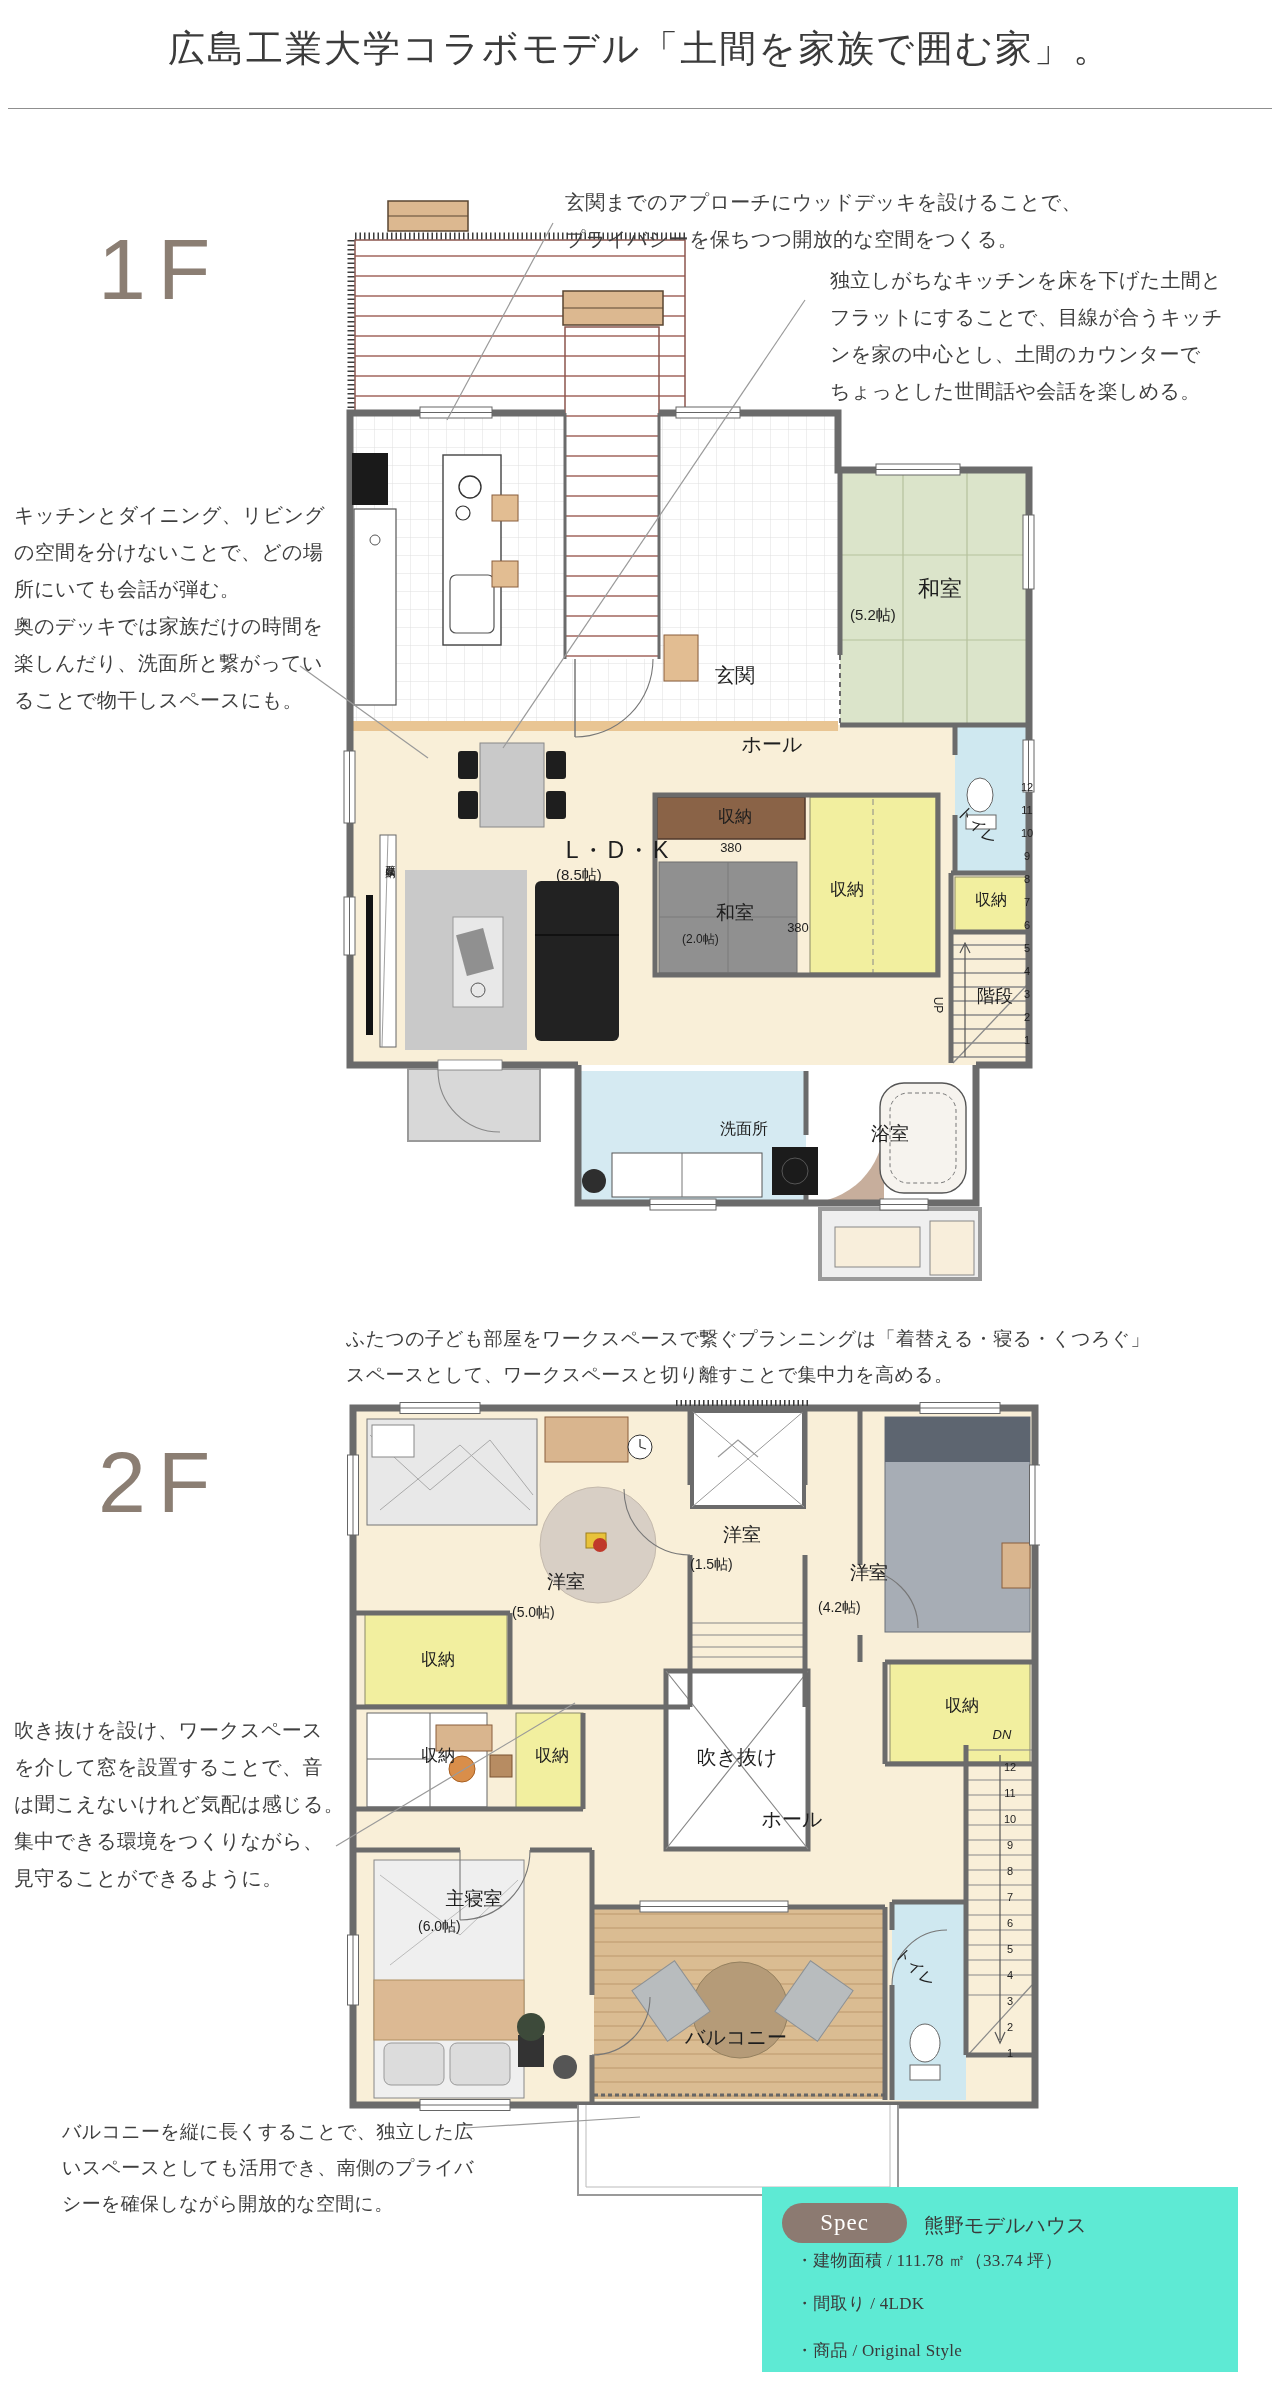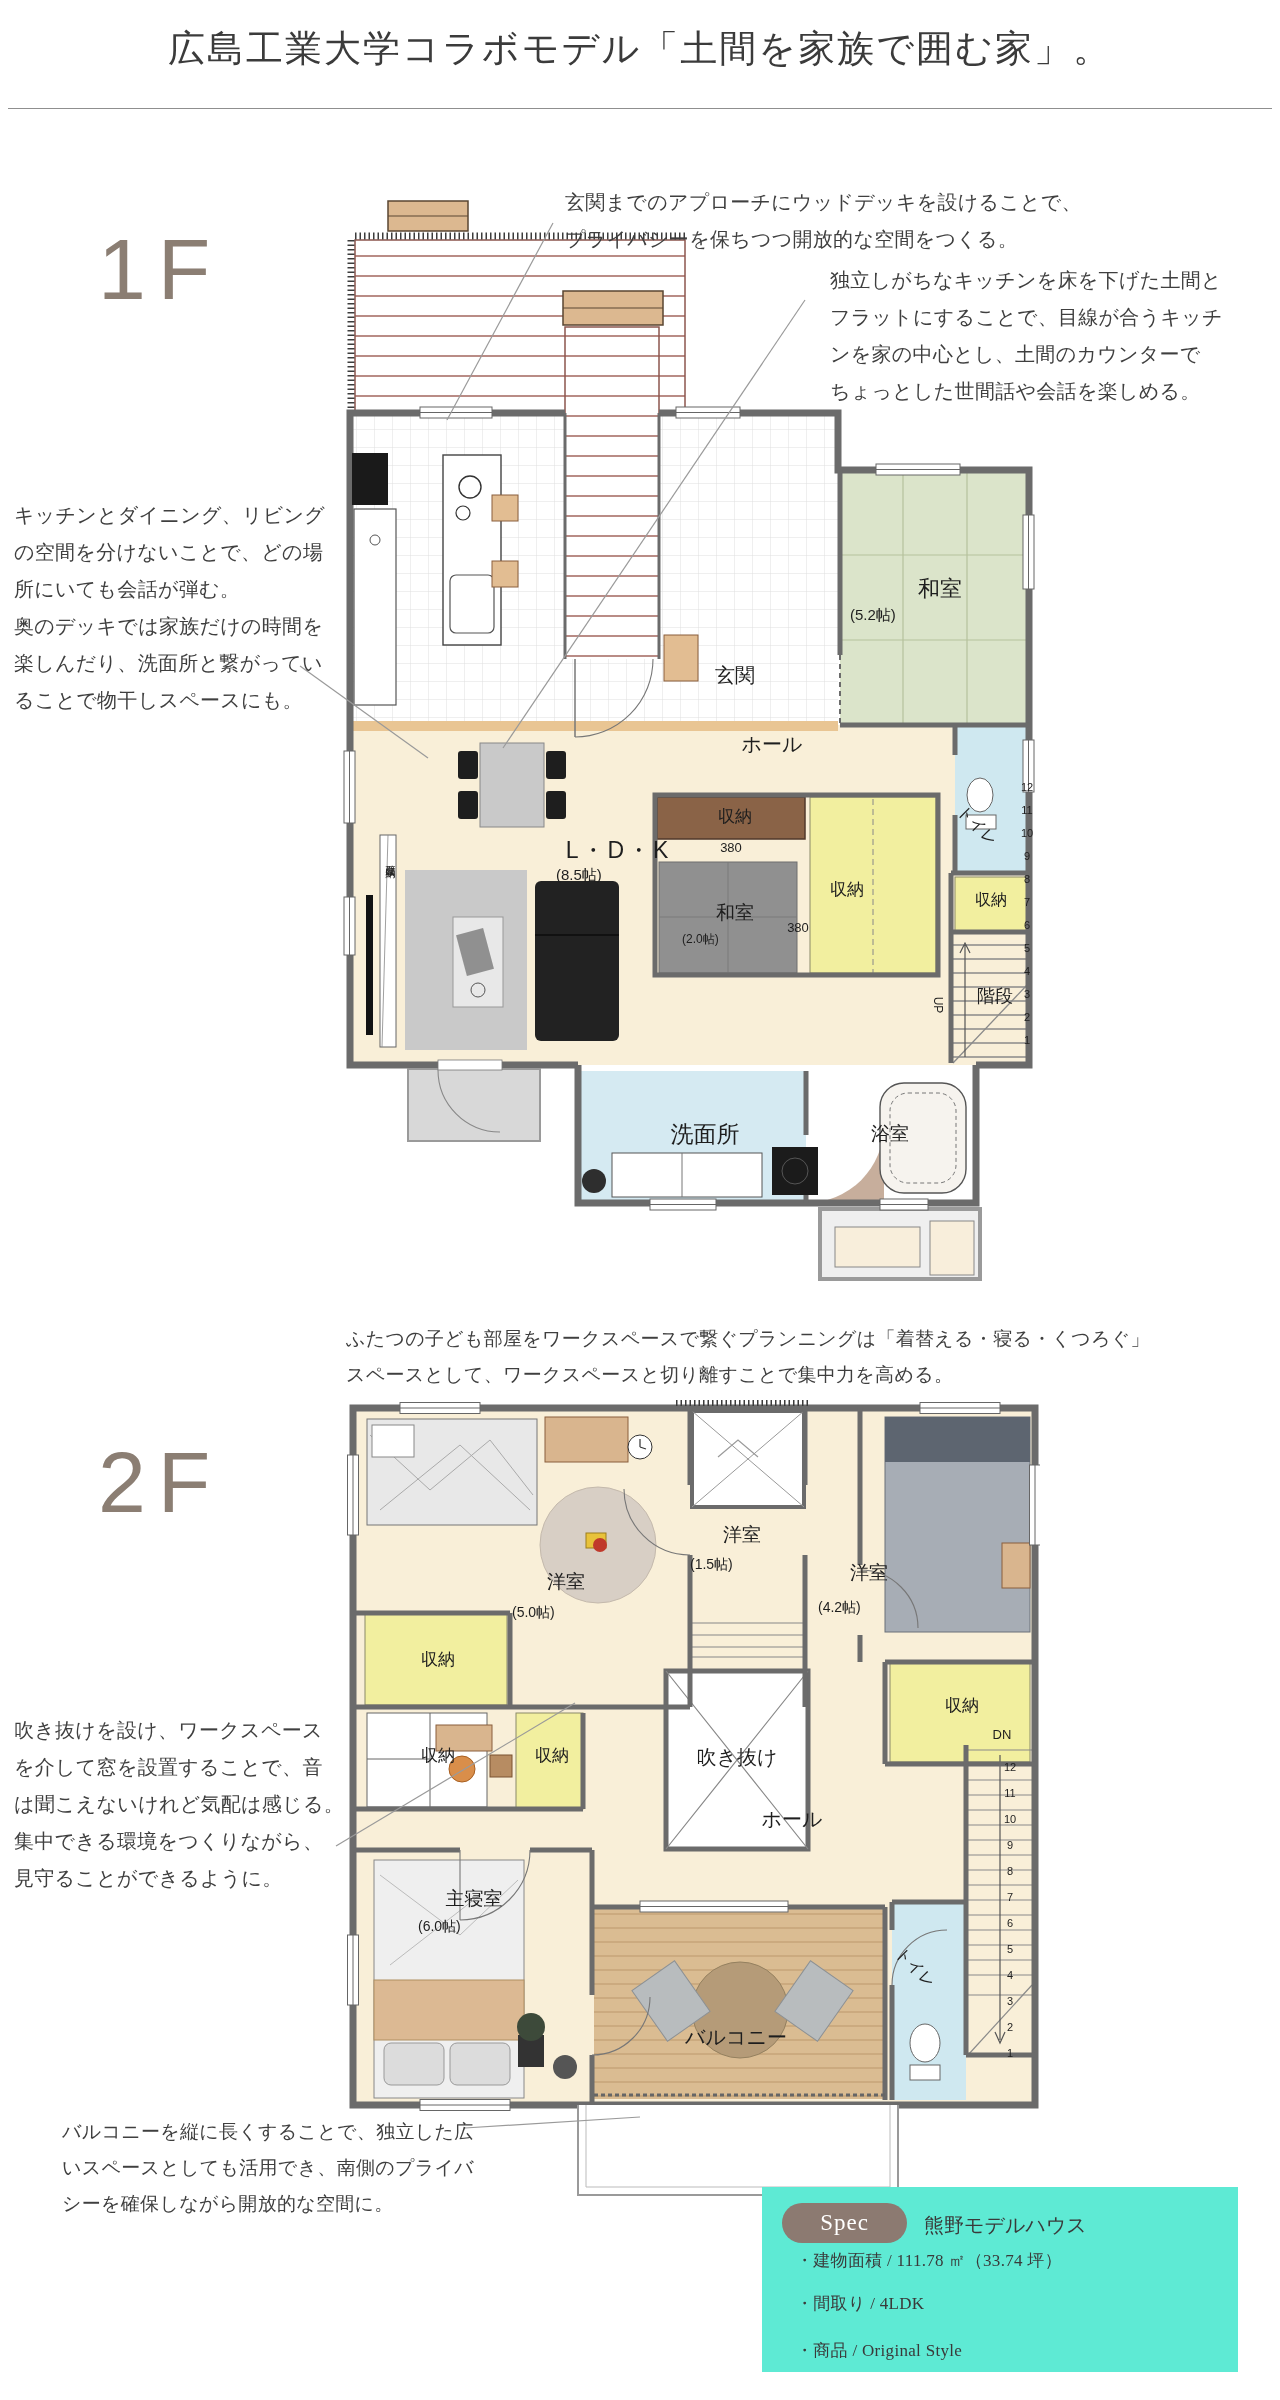--- a/index.html
+++ b/index.html
@@ -391,21 +391,21 @@
 9
 8
 7
 6
 5
 4
 3
 2
 1</div>
 <div class="abs rl vert" style="left:383px;top:824px;height:70px;font-size:10px;">壁面収納</div>
-<div class="abs rl" style="left:642px;top:1119px;width:126px;font-size:23px;">洗面所</div>
+<div class="abs rl" style="left:642px;top:1119px;width:126px;font-size:16px;text-align:right;">洗面所</div>
 <div class="abs rl" style="left:843px;top:1121px;width:94px;font-size:19px;">浴室</div>
 
 <div class="abs floor-label" style="left:98px;top:1439px;">2F</div>
 <div class="abs ann ann-s" style="left:346px;top:1321px;width:940px;">ふたつの子ども部屋をワークスペースで繋ぐプランニングは「着替える・寝る・くつろぐ」
 スペースとして、ワークスペースと切り離すことで集中力を高める。</div>
 <div class="abs ann" style="left:14px;top:1712px;width:345px;">吹き抜けを設け、ワークスペース
 を介して窓を設置することで、音
 は聞こえないけれど気配は感じる。
 集中できる環境をつくりながら、
 見守ることができるように。</div>
@@ -422,21 +422,21 @@
 <div class="abs rl" style="left:396px;top:1648px;width:84px;font-size:17px;">収納</div>
 <div class="abs rl" style="left:396px;top:1744px;width:84px;font-size:17px;">収納</div>
 <div class="abs rl" style="left:510px;top:1744px;width:84px;font-size:17px;">収納</div>
 <div class="abs rl" style="left:920px;top:1694px;width:84px;font-size:17px;">収納</div>
 <div class="abs rl" style="left:670px;top:1744px;width:134px;font-size:20px;">吹き抜け</div>
 <div class="abs rl" style="left:740px;top:1806px;width:104px;font-size:20px;">ホール</div>
 <div class="abs rl" style="left:422px;top:1886px;width:104px;font-size:19px;">主寝室</div>
 <div class="abs sz" style="left:418px;top:1918px;width:112px;font-size:14px;">(6.0帖)</div>
 <div class="abs rl" style="left:654px;top:2024px;width:164px;font-size:20px;">バルコニー</div>
 <div class="abs rl rot45" style="left:890px;top:1928px;width:92px;font-size:16px;">トイレ</div>
-<div class="abs rl" style="left:982px;top:1727px;width:40px;font-size:13px;">DN</div>
+<div class="abs rl" style="left:982px;top:1727px;width:40px;font-size:13px;font-style:italic;">DN</div>
 <div class="abs nums" style="left:999px;top:1754px;width:22px;font-size:11px;line-height:26px;">12
 11
 10
 9
 8
 7
 6
 5
 4
 3

